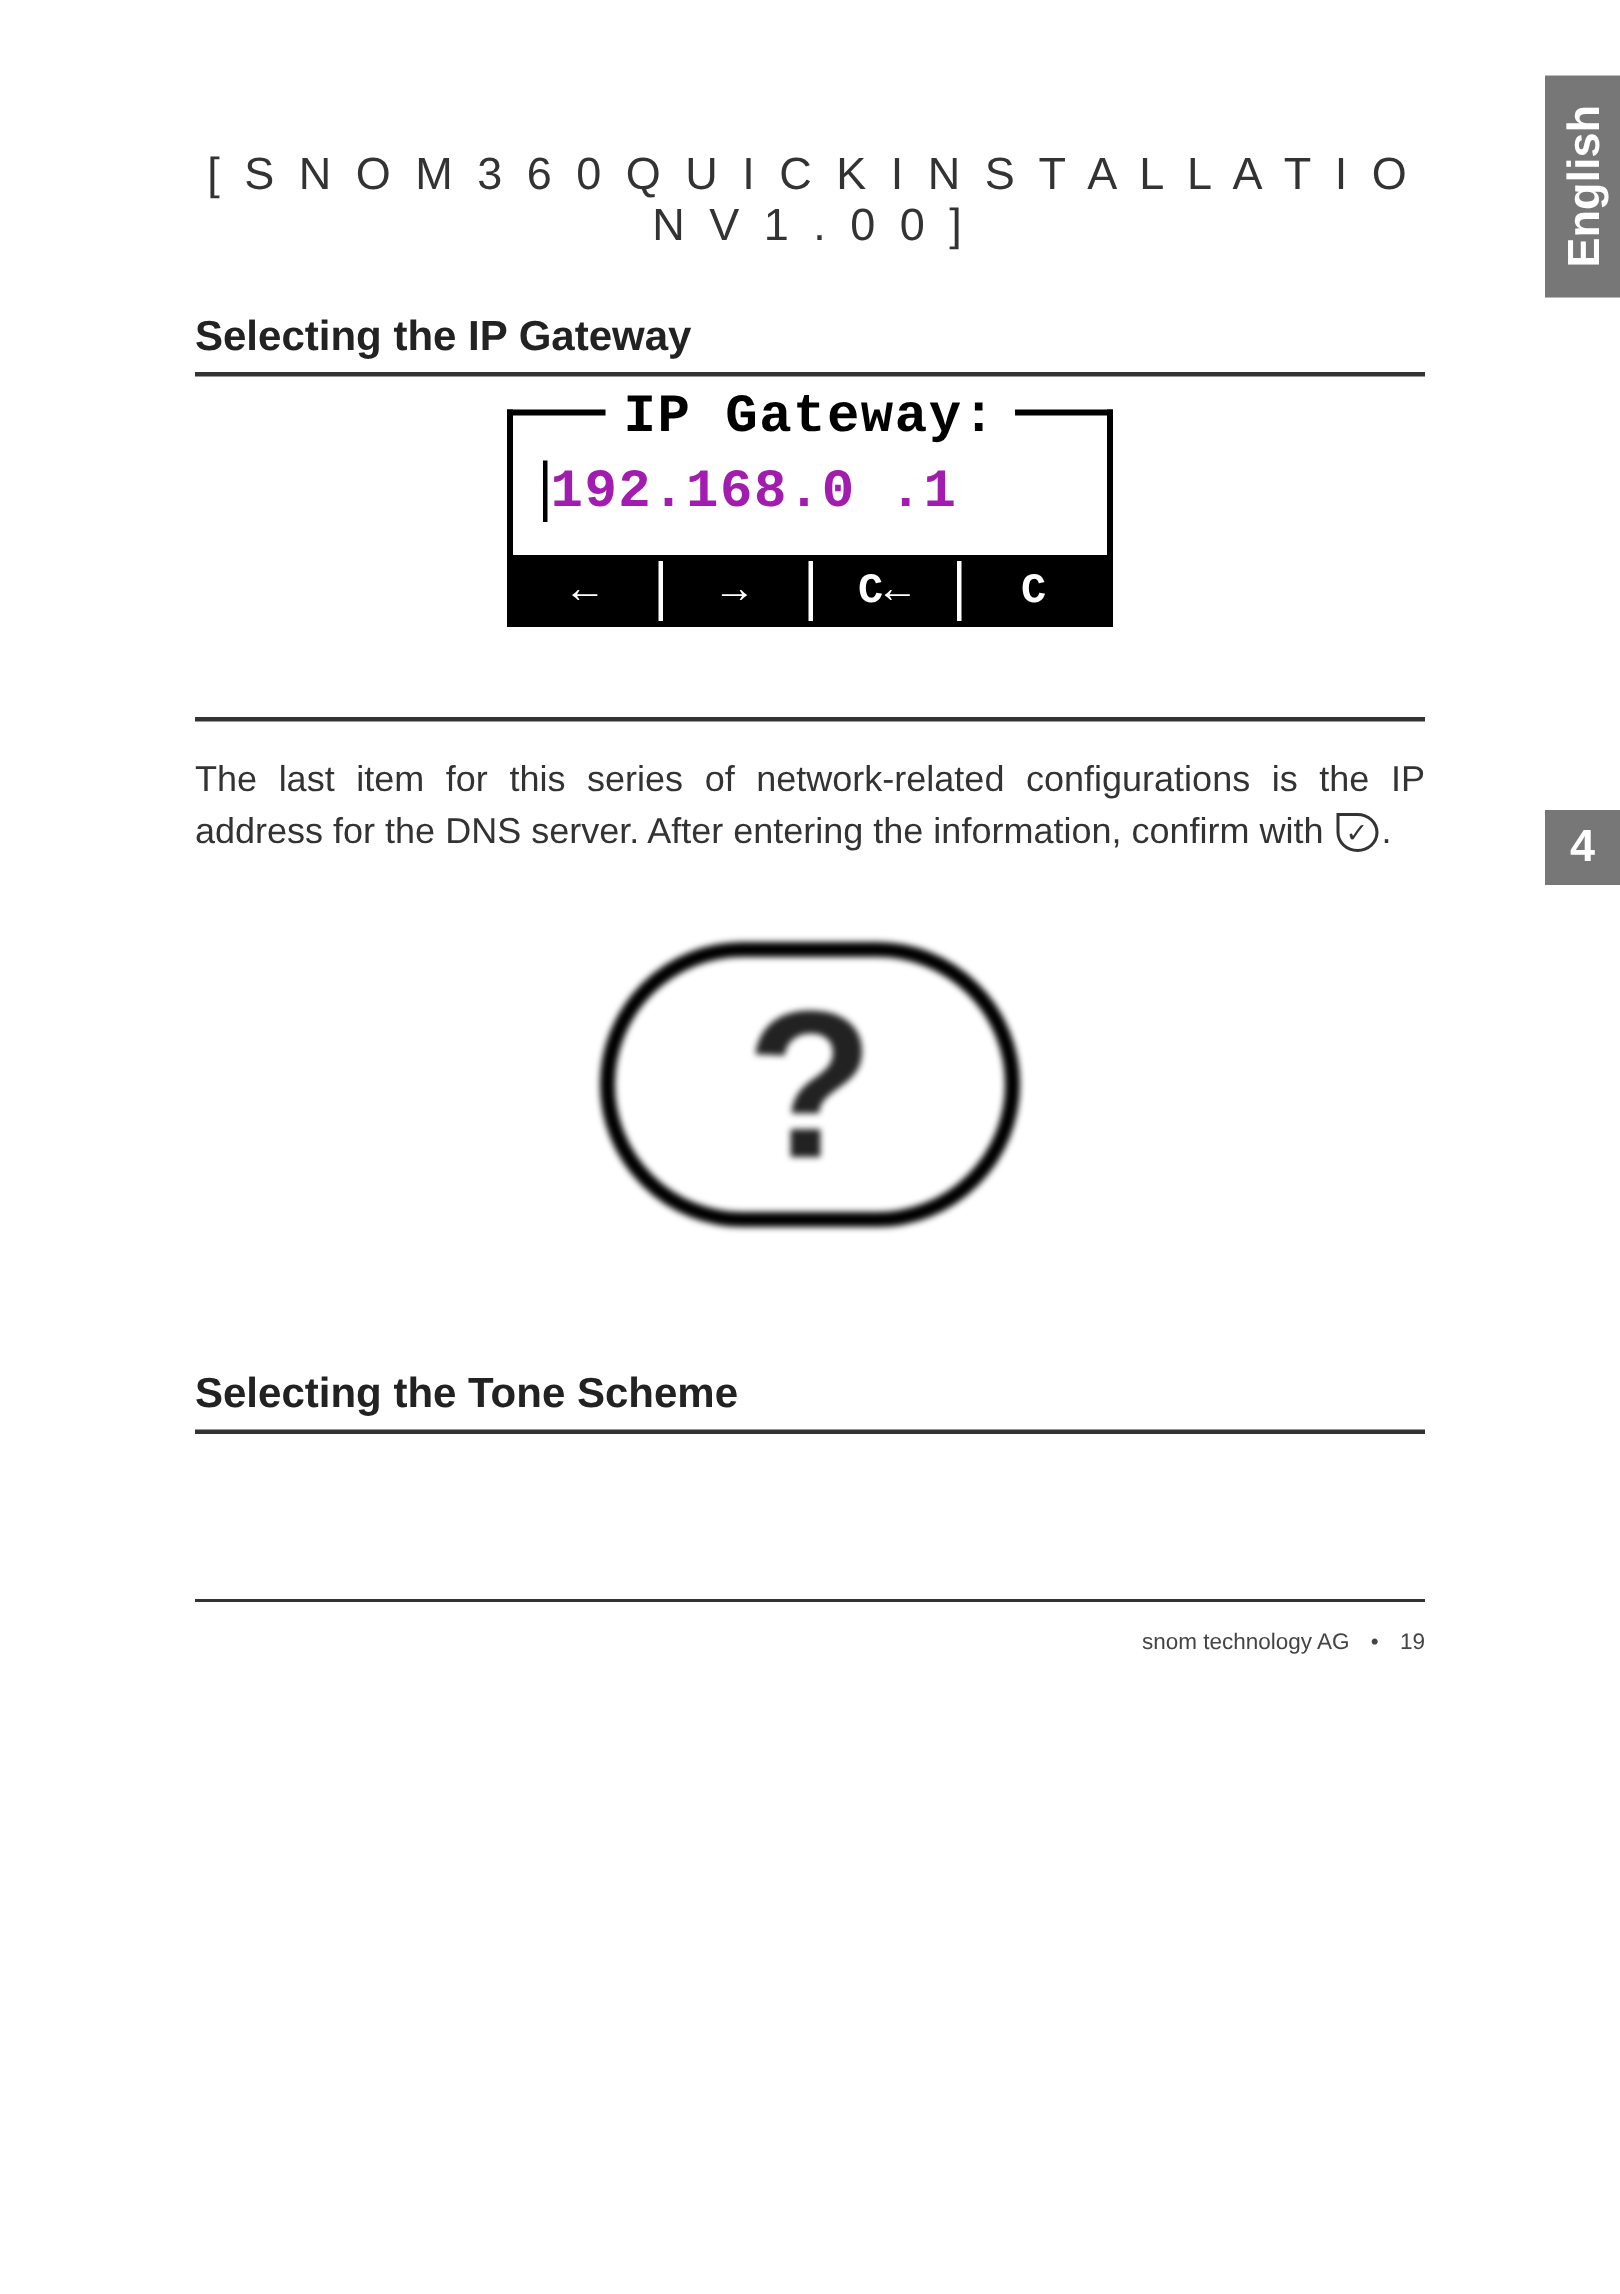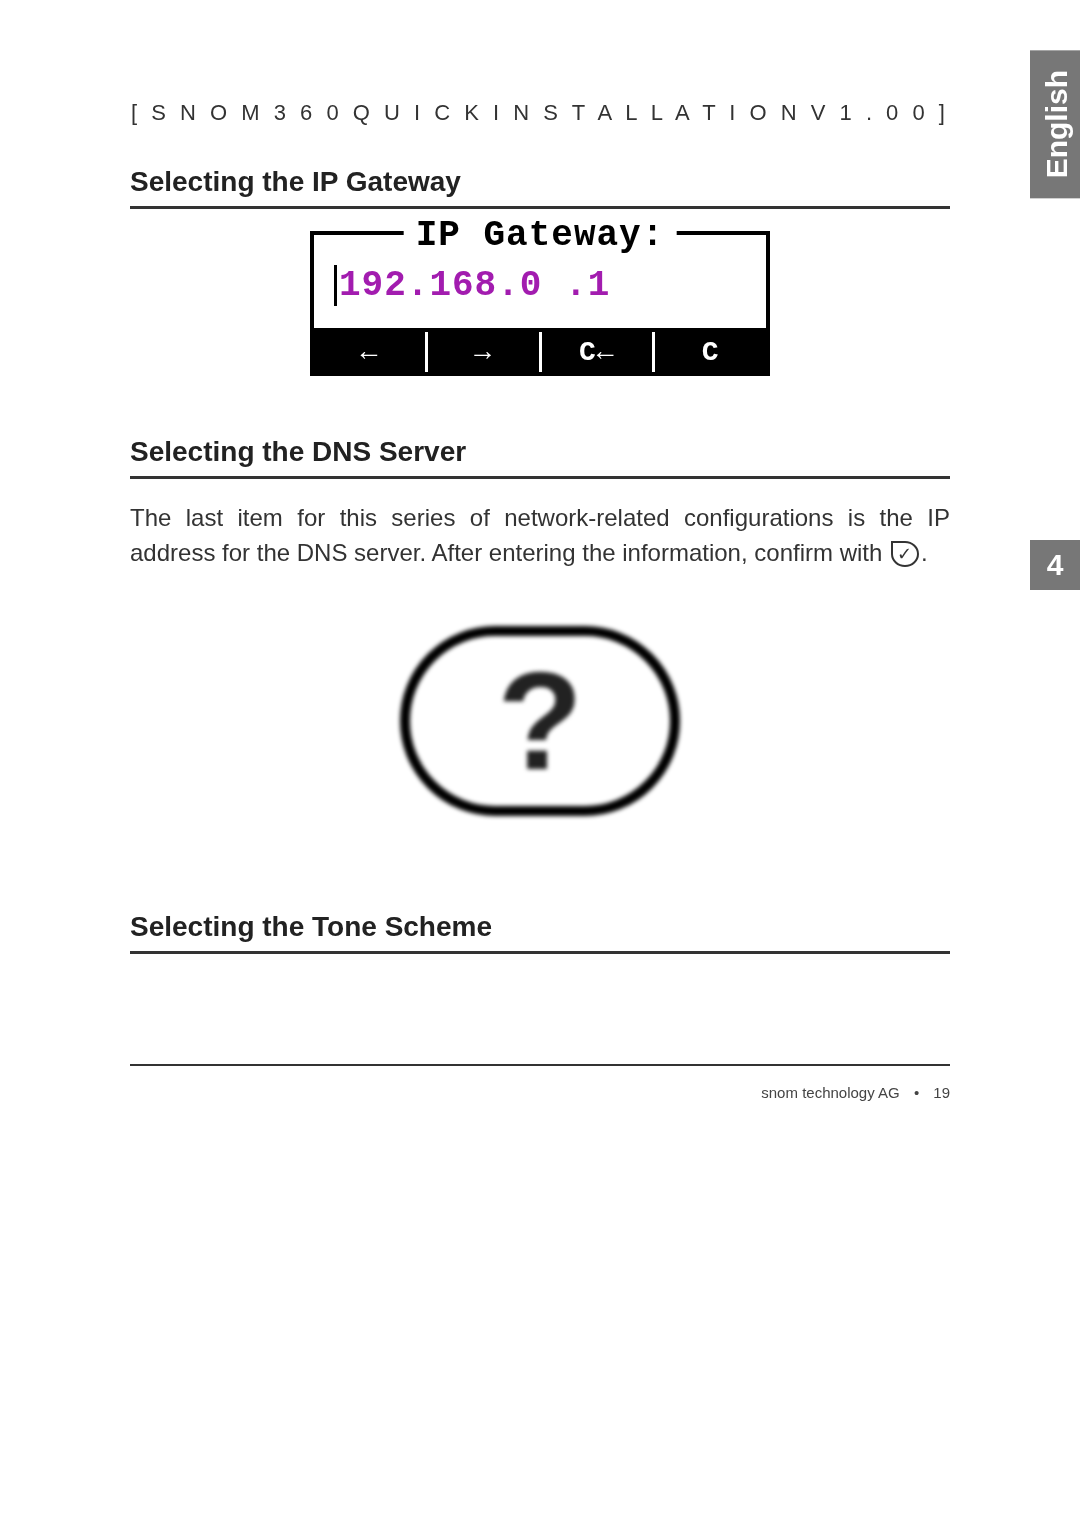--- a/index.html
+++ b/index.html
@@ -1,26 +1,26 @@
 <!DOCTYPE html>
 <html><head>
   <meta charset="utf-8">
   <style>
     * { box-sizing: border-box; margin: 0; padding: 0; }
     body { font-family: Verdana, Geneva, sans-serif; background: #fff; color: #333; width: 1080px; height: 1529px; position: relative; }
     .page { padding: 60px 130px 60px 130px; position: relative; height: 100%; }
     .side-tab-lang { position: absolute; right: 0; top: 50px; background: #777; color: #fff; font-weight: bold; font-size: 30px; writing-mode: vertical-rl; transform: rotate(180deg); padding: 20px 10px; width: 50px; text-align: center; }
     .side-tab-num { position: absolute; right: 0; top: 540px; background: #777; color: #fff; font-weight: bold; font-size: 30px; padding: 8px 14px; width: 50px; text-align: center; }
-    .header-line { text-align: center; font-size: 22px; letter-spacing: 4px; font-variant: small-caps; color: #333; margin-bottom: 40px; padding-top: 40px; }
+    .header-line { text-align: center; font-size: 30px; letter-spacing: 4px; font-variant: small-caps; color: #333; margin-bottom: 40px; padding-top: 40px; }
     h1 { font-size: 28px; font-weight: bold; color: #222; margin-top: 30px; margin-bottom: 8px; }
     .hr-thick { border: none; border-top: 3px solid #333; margin-bottom: 22px; }
     .body-text { font-size: 24px; line-height: 1.45; text-align: justify; color: #333; margin-bottom: 30px; }
     .check-icon { display: inline-block; width: 28px; height: 26px; border: 2px solid #333; border-radius: 0 50% 50% 50%; position: relative; vertical-align: middle; margin-left: 2px; margin-right: 2px; }
     .check-icon::before { content: "✓"; position: absolute; left: 4px; top: -2px; font-size: 18px; }
-    .lcd-box { width: 460px; margin: 0 auto 60px auto; }
+    .lcd-box { width: 404px; margin: 0 auto 60px auto; }
     .lcd-top { border: 4px solid #000; border-bottom: none; padding: 12px 20px 22px 20px; position: relative; }
     .lcd-legend { position: absolute; top: -20px; left: 50%; transform: translateX(-50%); background: #fff; padding: 0 12px; font-family: 'Courier New', monospace; font-size: 36px; font-weight: bold; letter-spacing: 1px; color: #000; white-space: nowrap; }
     .lcd-value { font-family: 'Courier New', monospace; font-size: 36px; font-weight: bold; color: #a21caf; padding-top: 18px; letter-spacing: 1px; }
     .lcd-value .cursor { border-left: 3px solid #000; padding-left: 2px; }
     .lcd-btnrow { background: #000; color: #fff; display: flex; height: 48px; border: 4px solid #000; }
     .lcd-btn { flex: 1; display: flex; align-items: center; justify-content: center; font-family: 'Courier New', monospace; font-size: 28px; font-weight: bold; border-right: 3px solid #fff; letter-spacing: 1px; }
     .lcd-btn:last-child { border-right: none; }
     .qmark-box { width: 320px; height: 240px; margin: 0 auto 70px auto; display: flex; align-items: center; justify-content: center; }
     .qmark-border { width: 280px; height: 190px; border: 10px solid #000; border-radius: 110px; display: flex; align-items: center; justify-content: center; filter: blur(2px); }
     .qmark { font-size: 140px; font-weight: bold; color: #222; font-family: Arial, sans-serif; }
@@ -46,21 +46,20 @@
       <div class="lcd-value"><span class="cursor"></span><span>192.168.0  .1</span></div>
     </div>
     <div class="lcd-btnrow">
       <div class="lcd-btn">←</div>
       <div class="lcd-btn">→</div>
       <div class="lcd-btn">C←</div>
       <div class="lcd-btn">C</div>
     </div>
   </div>
 
-  <h1>Selecting the DNS Server</h1>
   <hr class="hr-thick">
   <p class="body-text">
     <span>The last item for this series of network-related configurations is the IP address for the DNS server.  After entering the information, confirm with </span>
     <span class="check-icon"></span><span>.</span>
   </p>
 
   <div class="qmark-box">
     <div class="qmark-border">
       <div class="qmark">?</div>
     </div>

